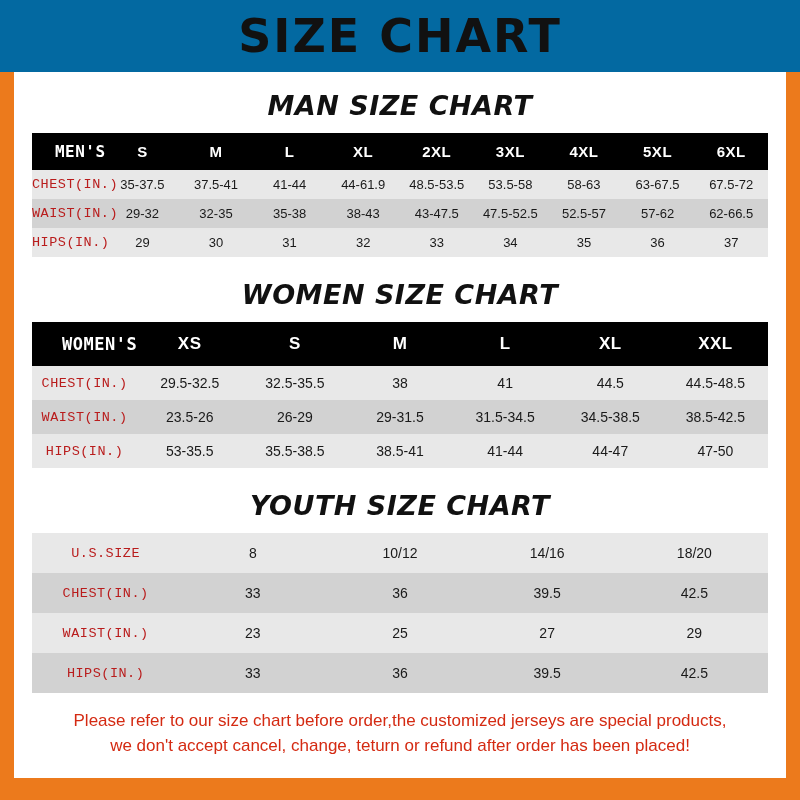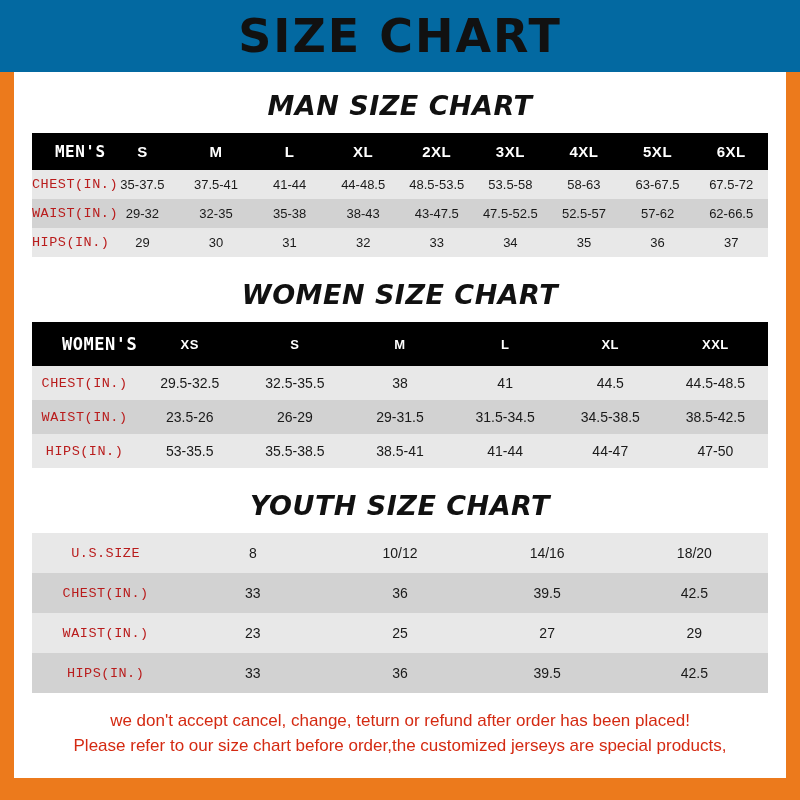--- a/index.html
+++ b/index.html
@@ -97,21 +97,21 @@
     font-family: Liberation Mono, monospace;
     font-size: 13.5px;
     letter-spacing: 0.5px;
     color: #b91c1c;
   }
   table.size-table tr.light { background: #e8e8e8; }
   table.size-table tr.dark { background: #d2d2d2; }
 
   
   table.women-table td { font-size: 14px; padding: 9px 0; }
-  table.women-table tr.head-row th.sizelabel { font-size: 13px; }
+  table.women-table tr.head-row th.sizelabel { font-size: 17px; }
   table.women-table tr.head-row th.first { font-size: 17px; }
   table.women-table tr.head-row th { padding: 12px 0; }
 
   table.youth-table td { font-size: 14px; padding: 12px 0; }
   table.youth-table tr.head-row th.sizelabel { font-size: 16px; }
   table.youth-table tr.head-row th.first { font-size: 17px; }
   table.youth-table tr.head-row th { padding: 12px 0; }
 
   .notice {
     margin: 16px 6px 0;
@@ -152,21 +152,21 @@
         <th class="sizelabel">3XL</th>
         <th class="sizelabel">4XL</th>
         <th class="sizelabel">5XL</th>
         <th class="sizelabel">6XL</th>
       </tr>
       <tr class="light">
         <td class="rowlabel">CHEST(IN.)</td>
         <td>35-37.5</td>
         <td>37.5-41</td>
         <td>41-44</td>
-        <td>44-48.5</td>
+        <td>44-61.9</td>
         <td>48.5-53.5</td>
         <td>53.5-58</td>
         <td>58-63</td>
         <td>63-67.5</td>
         <td>67.5-72</td>
       </tr>
       <tr class="dark">
         <td class="rowlabel">WAIST(IN.)</td>
         <td>29-32</td>
         <td>32-35</td>
@@ -263,19 +263,19 @@
         <td class="rowlabel">HIPS(IN.)</td>
         <td>33</td>
         <td>36</td>
         <td>39.5</td>
         <td>42.5</td>
       </tr>
     </tbody>
       </table>
 
     <div class="notice">
+      <div>Please refer to our size chart before order,the customized jerseys are special products,</div>
       <div>we don't accept cancel, change, teturn or refund after order has been placed!</div>
-      <div>Please refer to our size chart before order,the customized jerseys are special products,</div>
     </div>
   </div>
 
   <div class="footer-bar"></div>
 </div>
 
 </body></html>

